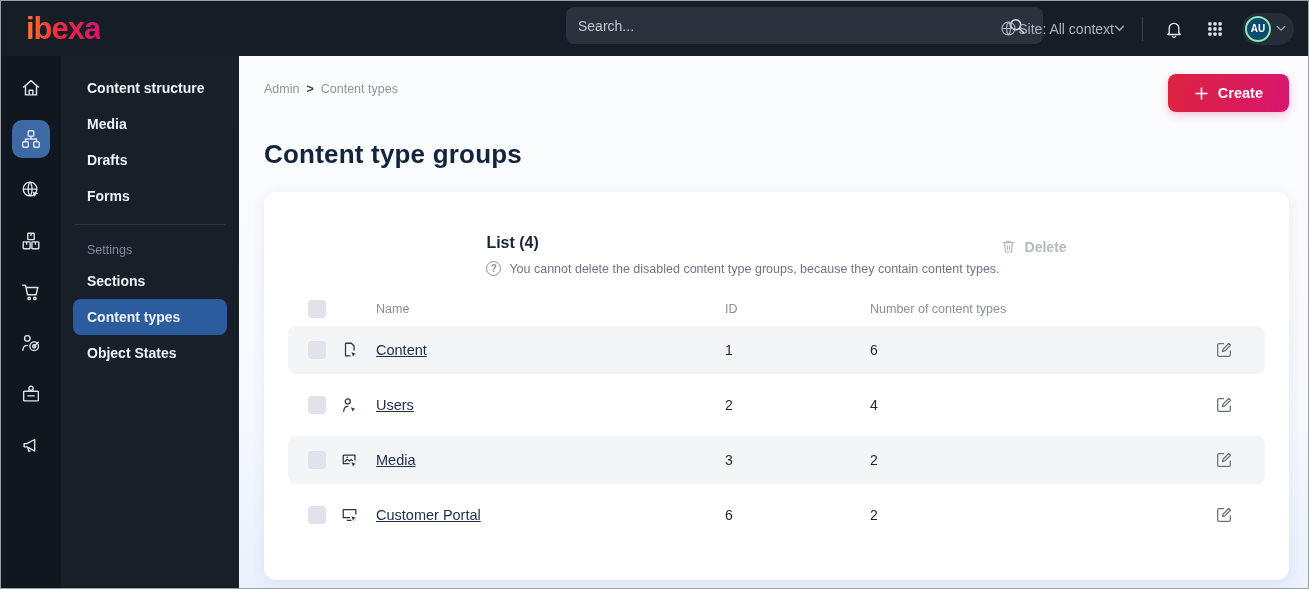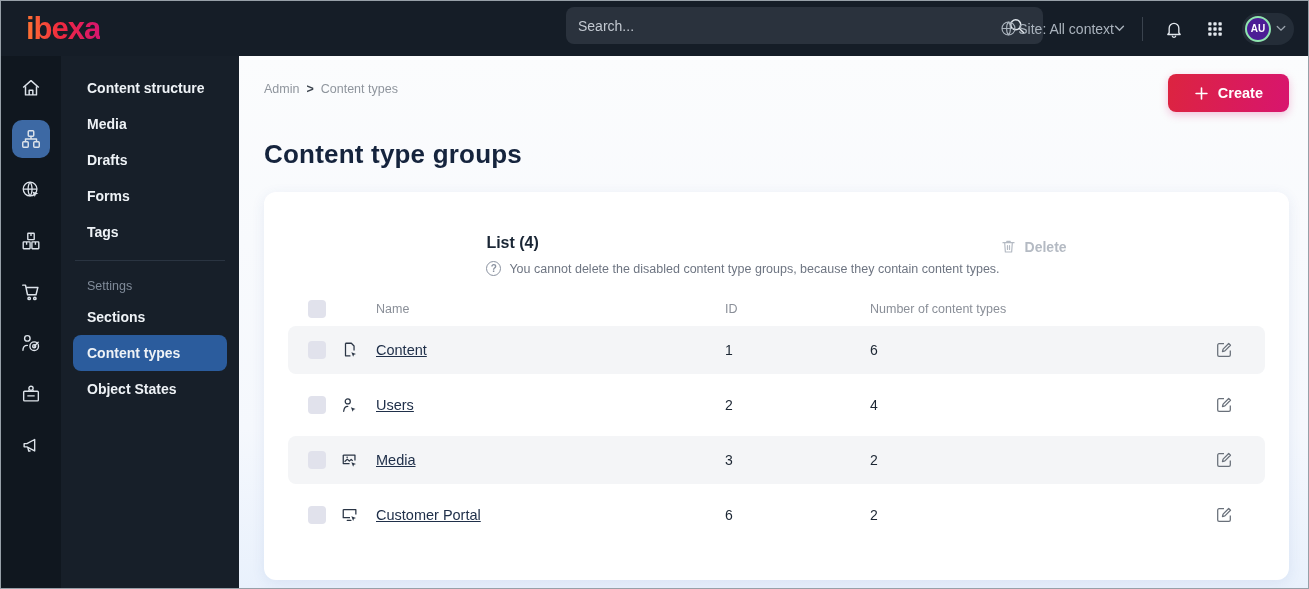--- a/index.html
+++ b/index.html
@@ -13,21 +13,21 @@
           -webkit-background-clip:text; background-clip:text; color:transparent; }
   .searchbox { position:absolute; left:565px; top:6px; width:477px; height:37px; background:#2a323d;
                border-radius:8px; display:flex; align-items:center; padding:0 12px; }
   .searchbox input { flex:1; background:transparent; border:none; outline:none; color:#dfe4ea; font-size:14px; font-family:"Liberation Sans", sans-serif; }
   .searchbox input::placeholder { color:#c3c9d1; }
   .top-right { position:absolute; right:14px; top:0; height:55px; display:flex; align-items:center; gap:13px; color:#aab3bd; }
   .site-ctx { display:flex; align-items:center; gap:0; font-size:14px; color:#aab3bd; cursor:pointer; }
   .v-divider { width:1px; height:24px; background:#3a434e; margin:0 4px; }
   .icon-btn { display:flex; align-items:center; justify-content:center; width:28px; height:28px; color:#e3e8ee; cursor:pointer; }
   .avatar-pill { display:flex; align-items:center; gap:5px; background:#242d38; border-radius:16px; padding:3px 8px 3px 3px; cursor:pointer; }
-  .avatar { width:26px; height:26px; border-radius:50%; background:#4c1d95; border:2px solid #8fe5b0; color:#fff; font-size:10px; font-weight:700; display:flex; align-items:center; justify-content:center; }
+  .avatar { width:26px; height:26px; border-radius:50%; background:#0c4a6e; border:2px solid #8fe5b0; color:#fff; font-size:10px; font-weight:700; display:flex; align-items:center; justify-content:center; }
 
   
   .body-row { flex:1; display:flex; min-height:0; }
 
   
   .rail { width:60px; background:#10171f; display:flex; flex-direction:column; align-items:center; padding-top:13px; gap:13px; flex:0 0 60px; }
   .rail-item { width:38px; height:38px; border-radius:10px; display:flex; align-items:center; justify-content:center; color:#dde3ea; cursor:pointer; }
   .rail-item.selected { background:#3d69a4; }
 
   
@@ -197,21 +197,20 @@
             <path d="M8.5 14.5l1 4h2"></path>
           </svg>
       </div>
     </div>
 
     <div class="menu">
       <div class="menu-item">Content structure</div>
       <div class="menu-item">Media</div>
       <div class="menu-item">Drafts</div>
       <div class="menu-item">Forms</div>
-      <div class="menu-item">Tags</div>
       <div class="menu-divider"></div>
       <div class="menu-label">Settings</div>
       <div class="menu-item">Sections</div>
       <div class="menu-item selected">Content types</div>
       <div class="menu-item">Object States</div>
     </div>
 
     <div class="main">
       <div class="main-top">
         <div class="breadcrumb">

